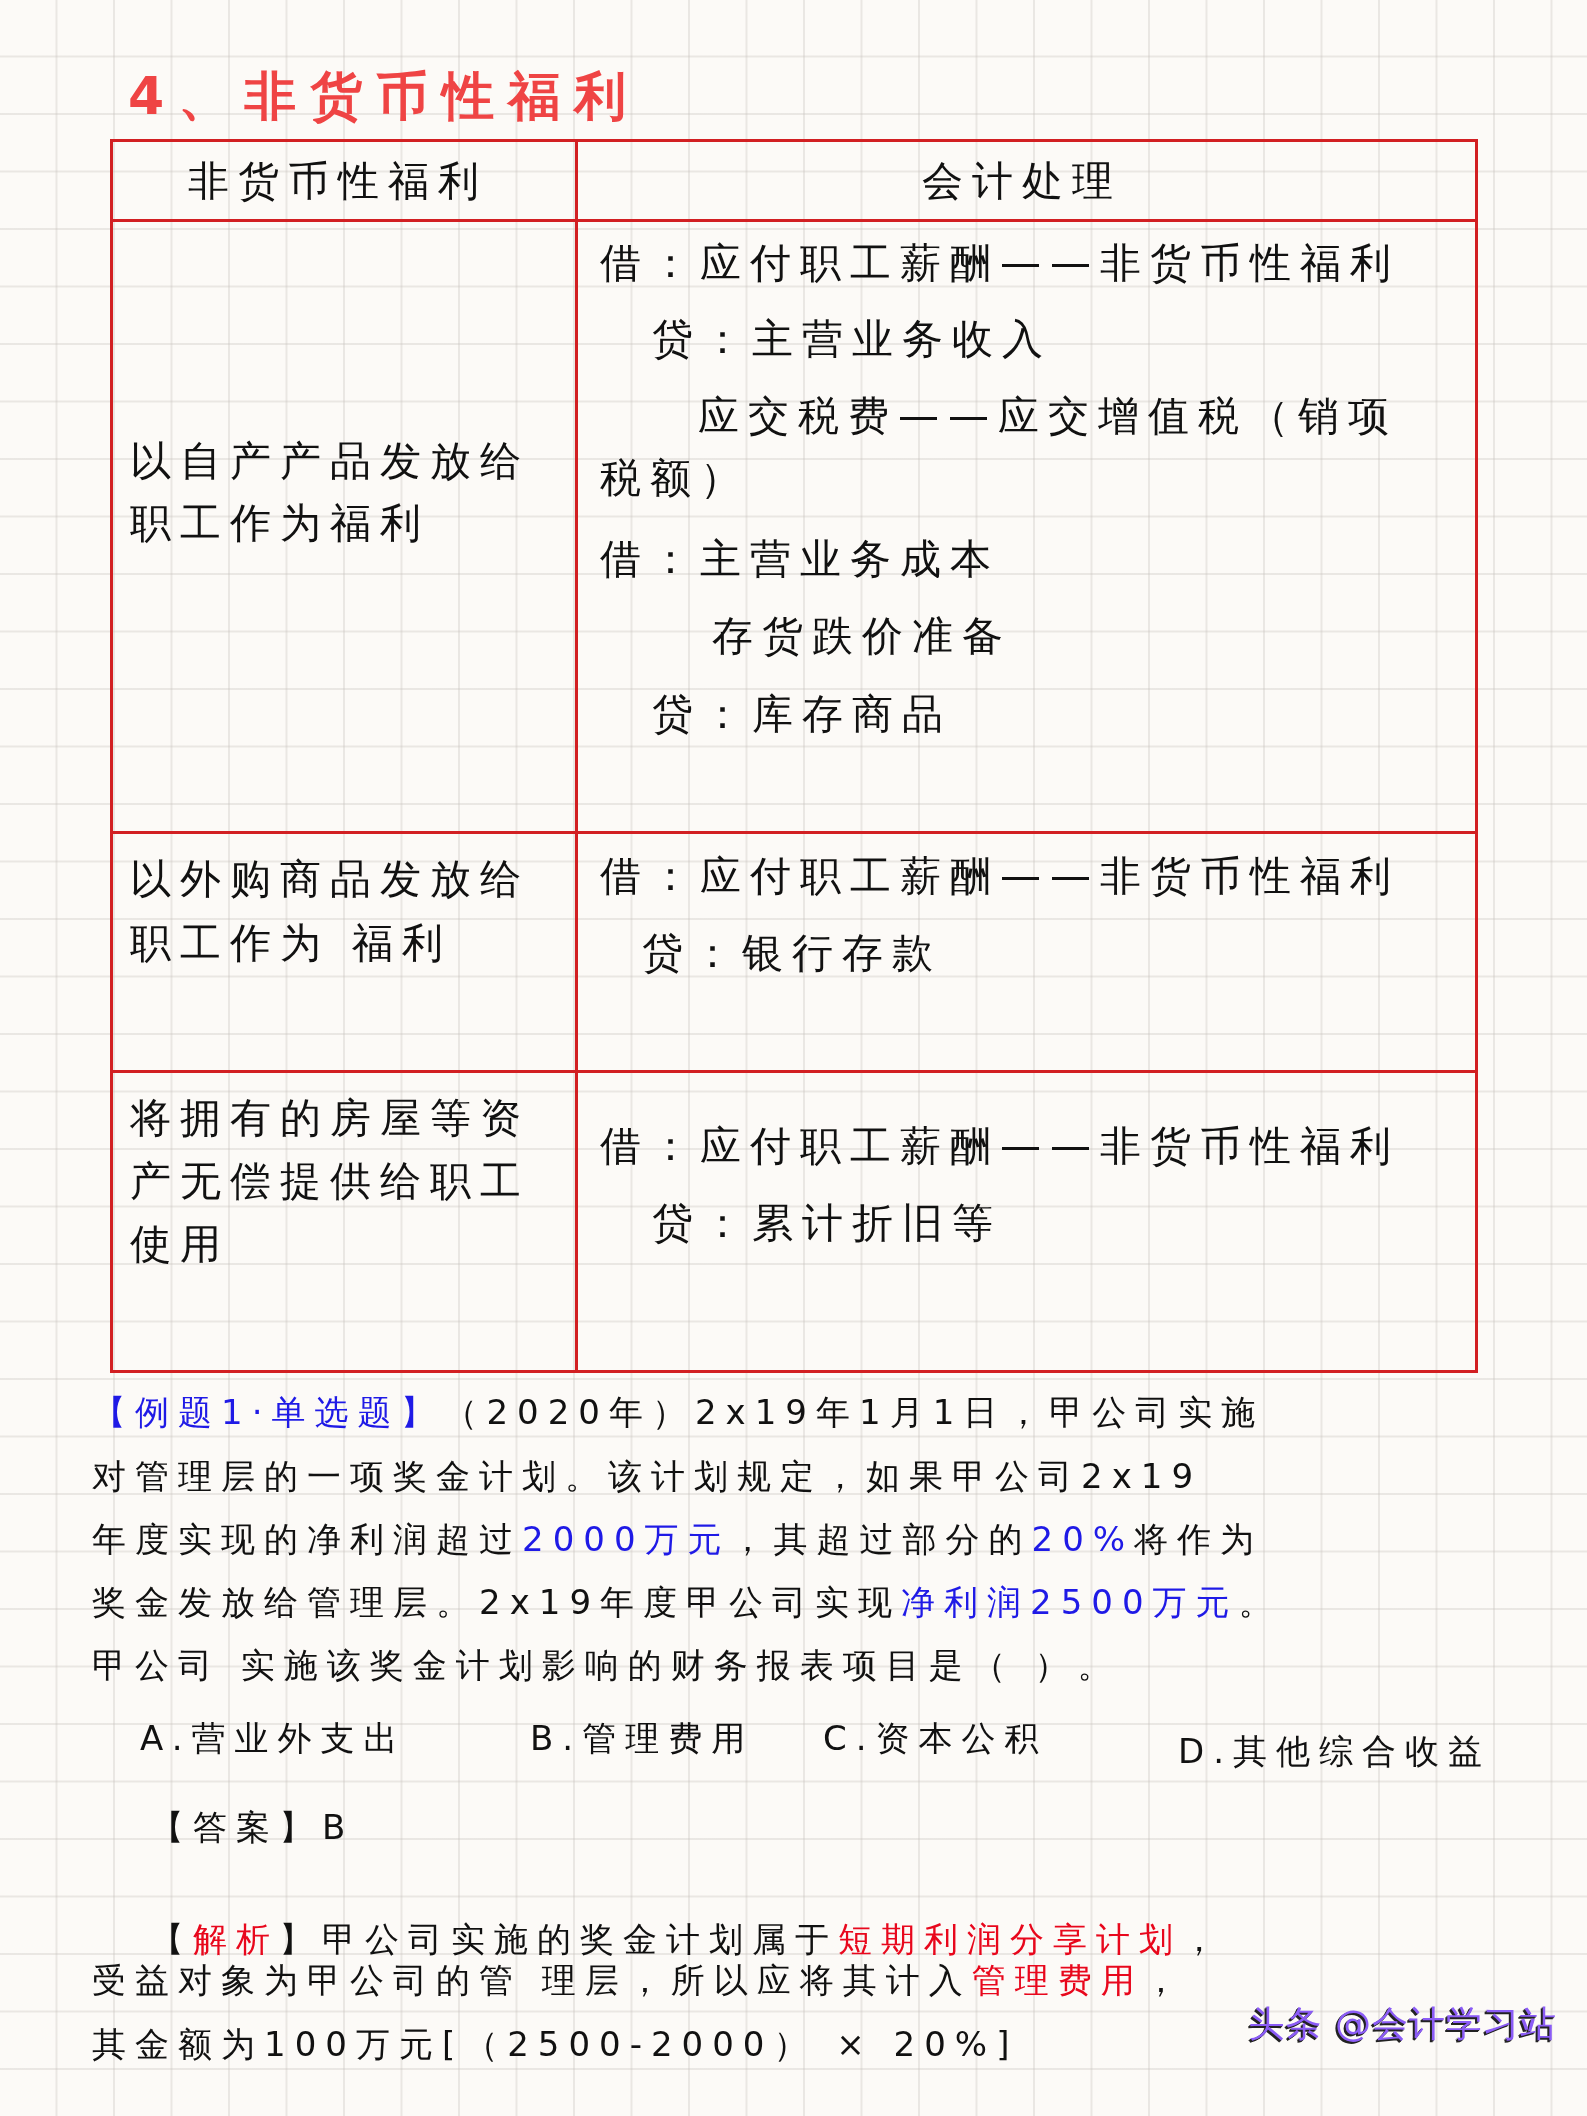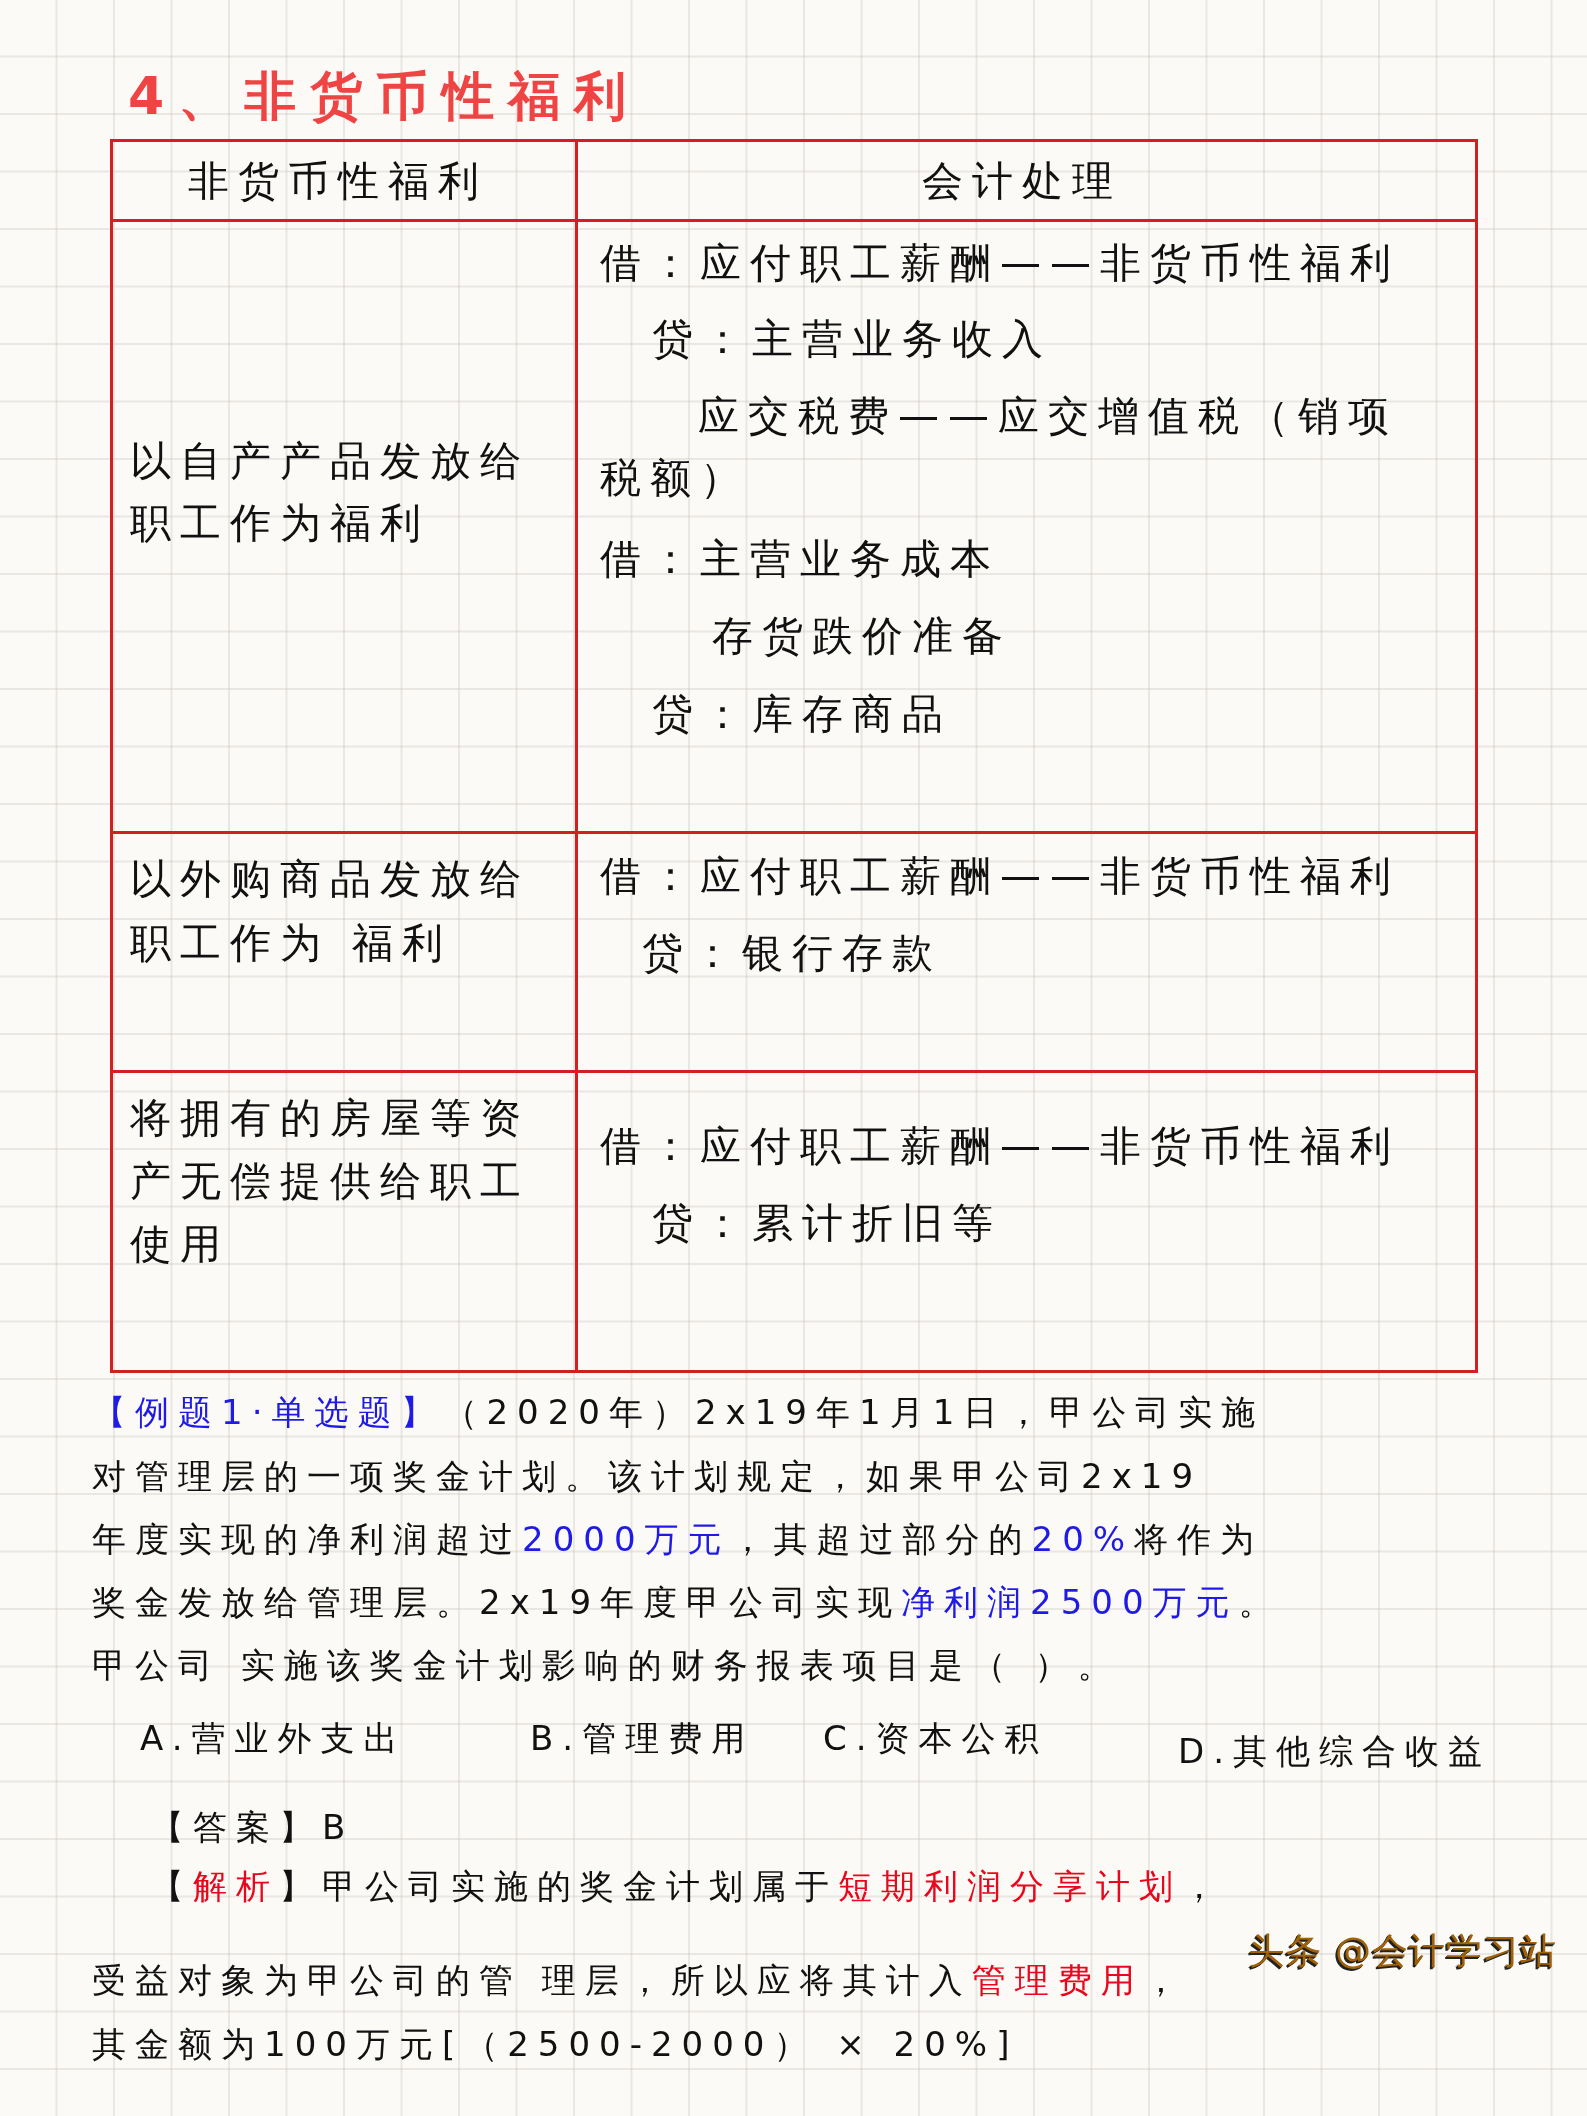--- a/index.html
+++ b/index.html
@@ -23,21 +23,21 @@
     position: absolute; left: 110px; top: 139px; width: 1368px; height: 1234px;
     border: 3px solid #d21f22; box-sizing: border-box;
   }
   .vline { position: absolute; left: 575px; top: 139px; width: 3px; height: 1234px; background: #d21f22; }
   .hline { position: absolute; left: 110px; width: 1368px; height: 3px; background: #d21f22; }
   .cell { font-size: 41px; letter-spacing: 9px; line-height: 62px; }
   .blue { color: #1f1ae6; }
   .red { color: #e8071c; }
   .body { font-size: 34px; letter-spacing: 9px; }
   .wm {
-    right: 30px; top: 1927px; font-size: 36px; color: #a16207;
+    right: 30px; top: 2000px; font-size: 36px; color: #8b5cf6;
     text-shadow: -2px 2px 0 #222, -1px 1px 0 #222;
     letter-spacing: 1px;
   }
 </style>
 </head>
 <body>
 
 <div class="abs title">4、非货币性福利</div>
 
 <div class="tbl"></div>
@@ -93,21 +93,21 @@
 
 <div class="abs body" style="left:140px; top:1716px;">A.营业外支出</div>
 <div class="abs body" style="left:530px; top:1716px;">B.管理费用</div>
 <div class="abs body" style="left:823px; top:1716px;">C.资本公积</div>
 <div class="abs body" style="left:1178px; top:1716px;margin-top:13px;">D.其他综合收益</div>
 
 <div class="abs body" style="left:150px; top:1805px;">
   <span>【答案】</span><span>B</span>
 </div>
 
-<div class="abs body" style="left:150px; top:1864px;text-align:right;">
+<div class="abs body" style="left:150px; top:1917px;text-align:right;">
   <span>【</span><span class="red">解析</span><span>】</span><span>甲公司实施的奖金计划属于</span><span class="red">短期利润分享计划</span><span>，</span>
 </div>
 <div class="abs body" style="left:92px; top:1958px;">
   <span>受益对象为甲公司的管 理层，所以应将其计入</span><span class="red">管理费用</span><span>，</span>
 </div>
 <div class="abs body" style="left:92px; top:2022px;">其金额为100万元[（2500-2000） × 20%]</div>
 
 <div class="abs wm">头条 @会计学习站</div>
 
 </body></html>

